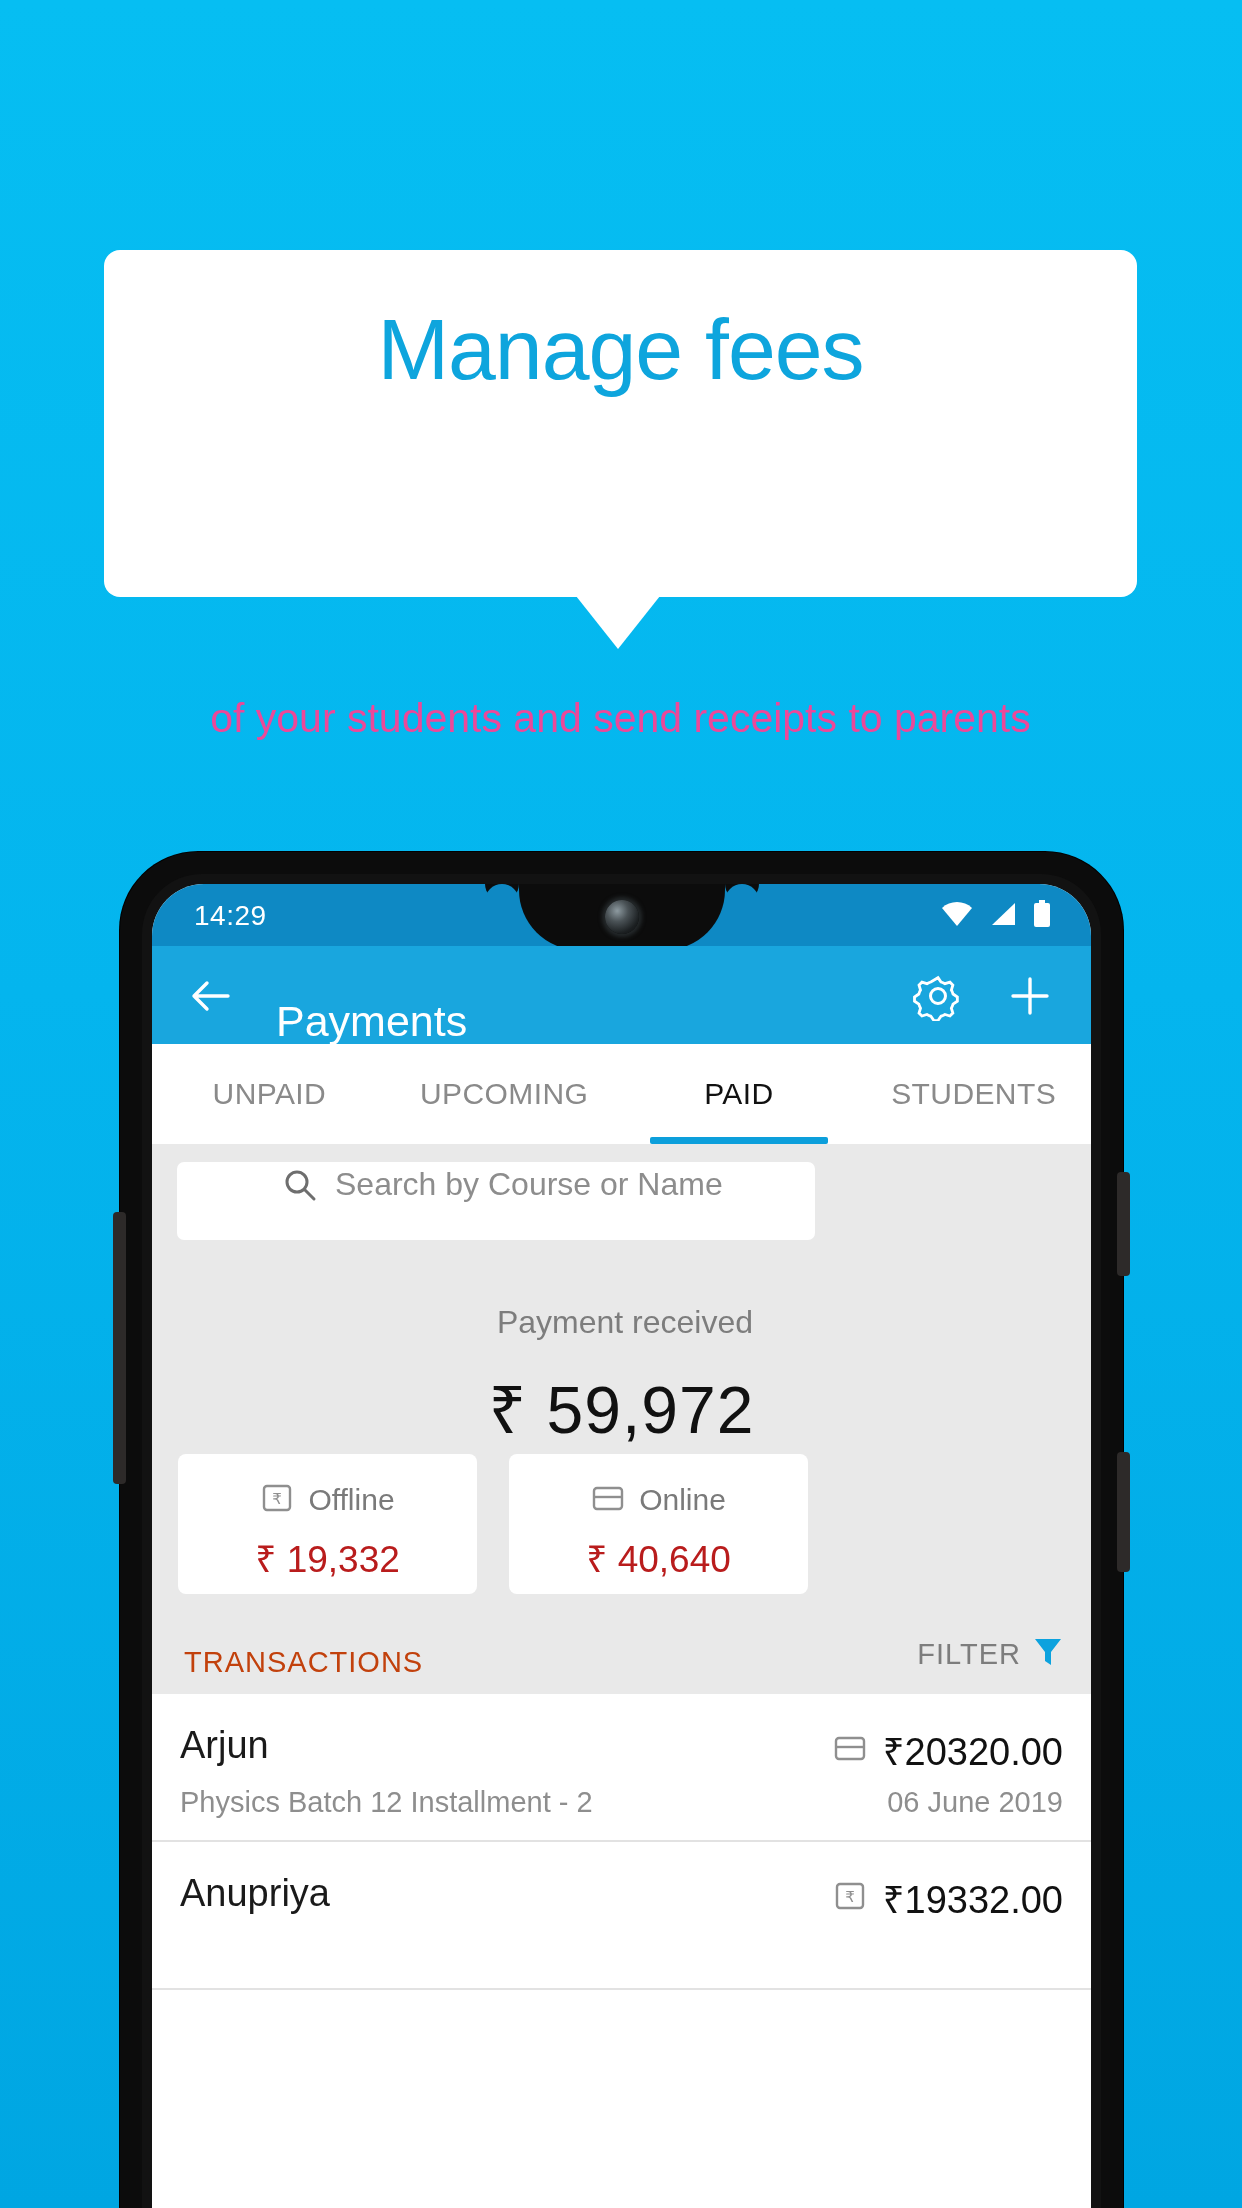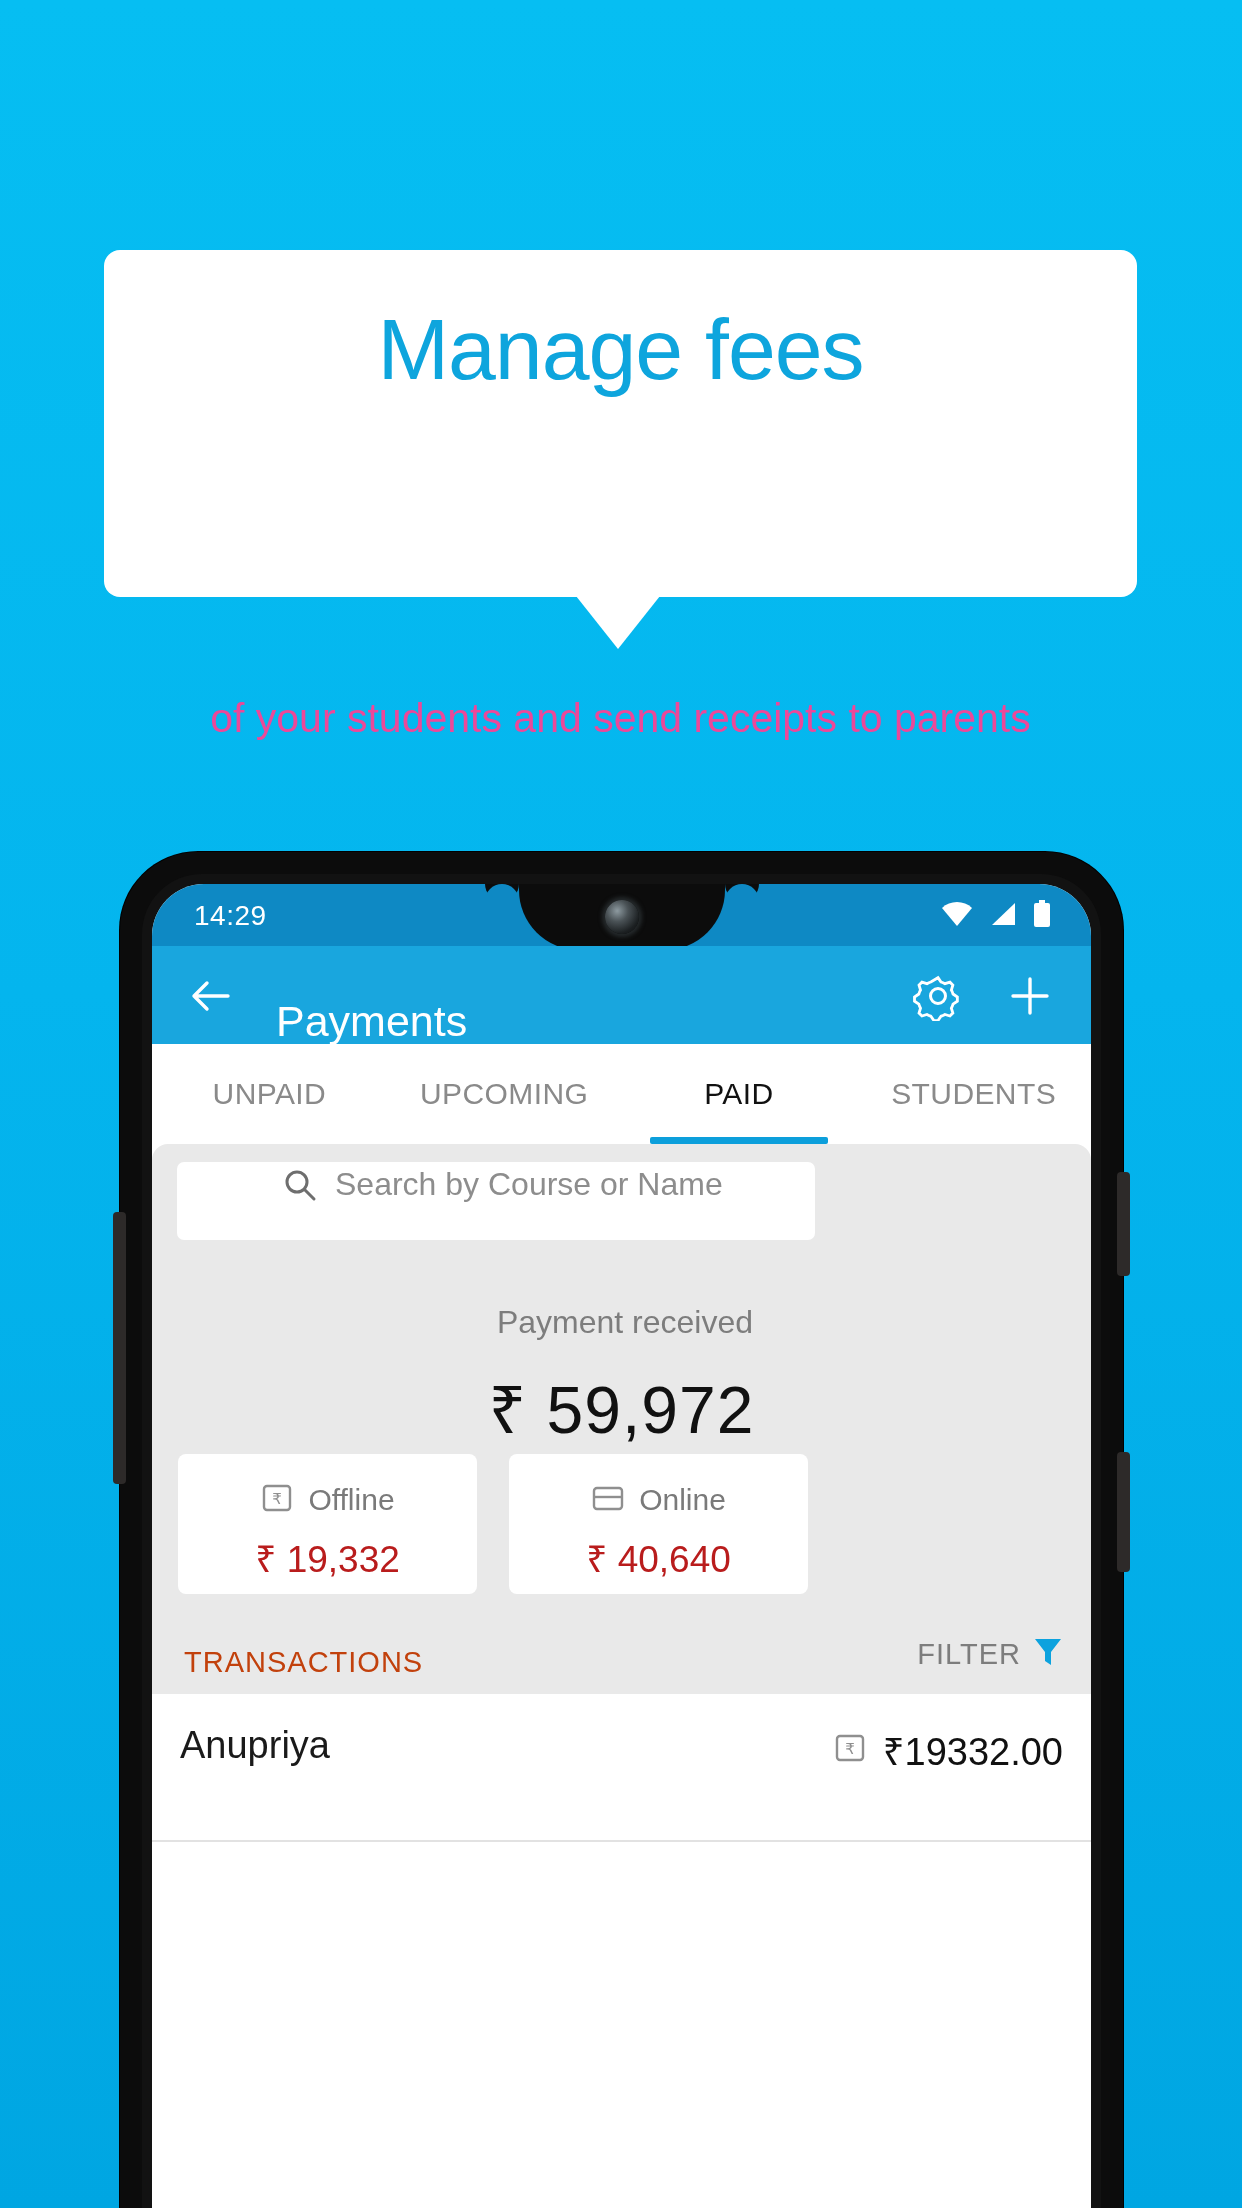--- a/index.html
+++ b/index.html
@@ -105,21 +105,20 @@
   .tab.active{ color:#111; font-weight:400; }
   .tab.active::after{
     content:""; position:absolute; left:12%; right:12%; bottom:0;
     height:7px; background:#0C9FDB; border-radius:2px;
   }
 
   
   #content{
     position:absolute; left:0; top:260px; width:100%; bottom:0;
     background:#E9E9E9;
-    border-radius:16px;
   }
 
   
   #search-box{
     position:absolute; left:25px; top:18px; width:638px; height:78px;
     background:#fff; border-radius:7px; display:flex; align-items:center;
   }
   #search-icon{ position:absolute; left:131px; top:24px; }
   #search-ph{
     position:absolute; left:183px; top:22px; font-size:32px; color:#8d8d8d;
@@ -298,20 +297,34 @@
             <span>
               <svg width="30" height="32" viewBox="0 0 30 32">
                 <path d="M2 3 L28 3 L18 16 L18 29 L12 25 L12 16 Z" fill="#0CA2DE"></path>
               </svg>
             </span>
           </span>
         </div>
 
         <div id="tx-list">
 
+          <div class="tx-row">
+            <span class="tx-name">Arjun</span>
+            <span class="tx-right">
+              <span>
+                <svg width="34" height="34" viewBox="0 0 34 34">
+                  <rect x="3" y="7" width="28" height="21" rx="3" stroke="#8f8f8f" stroke-width="2.4" fill="none"></rect>
+                  <path d="M3 16 L31 16" stroke="#8f8f8f" stroke-width="2.4"></path>
+                </svg>
+              </span>
+              <span class="tx-amt">₹20320.00</span>
+            </span>
+            <span class="tx-sub">Physics Batch 12 Installment - 2</span>
+            <span class="tx-date">06 June 2019</span>
+          </div>
 
           <div class="tx-row">
             <span class="tx-name">Anupriya</span>
             <span class="tx-right">
               <span>
                 <svg width="34" height="34" viewBox="0 0 34 34">
                   <rect x="4" y="5" width="26" height="24" rx="3" stroke="#8f8f8f" stroke-width="2.4" fill="none"></rect>
                   <text x="17" y="23" font-size="15" fill="#8f8f8f" text-anchor="middle" font-family="DejaVu Sans, sans-serif">₹</text>
                 </svg>
               </span>

